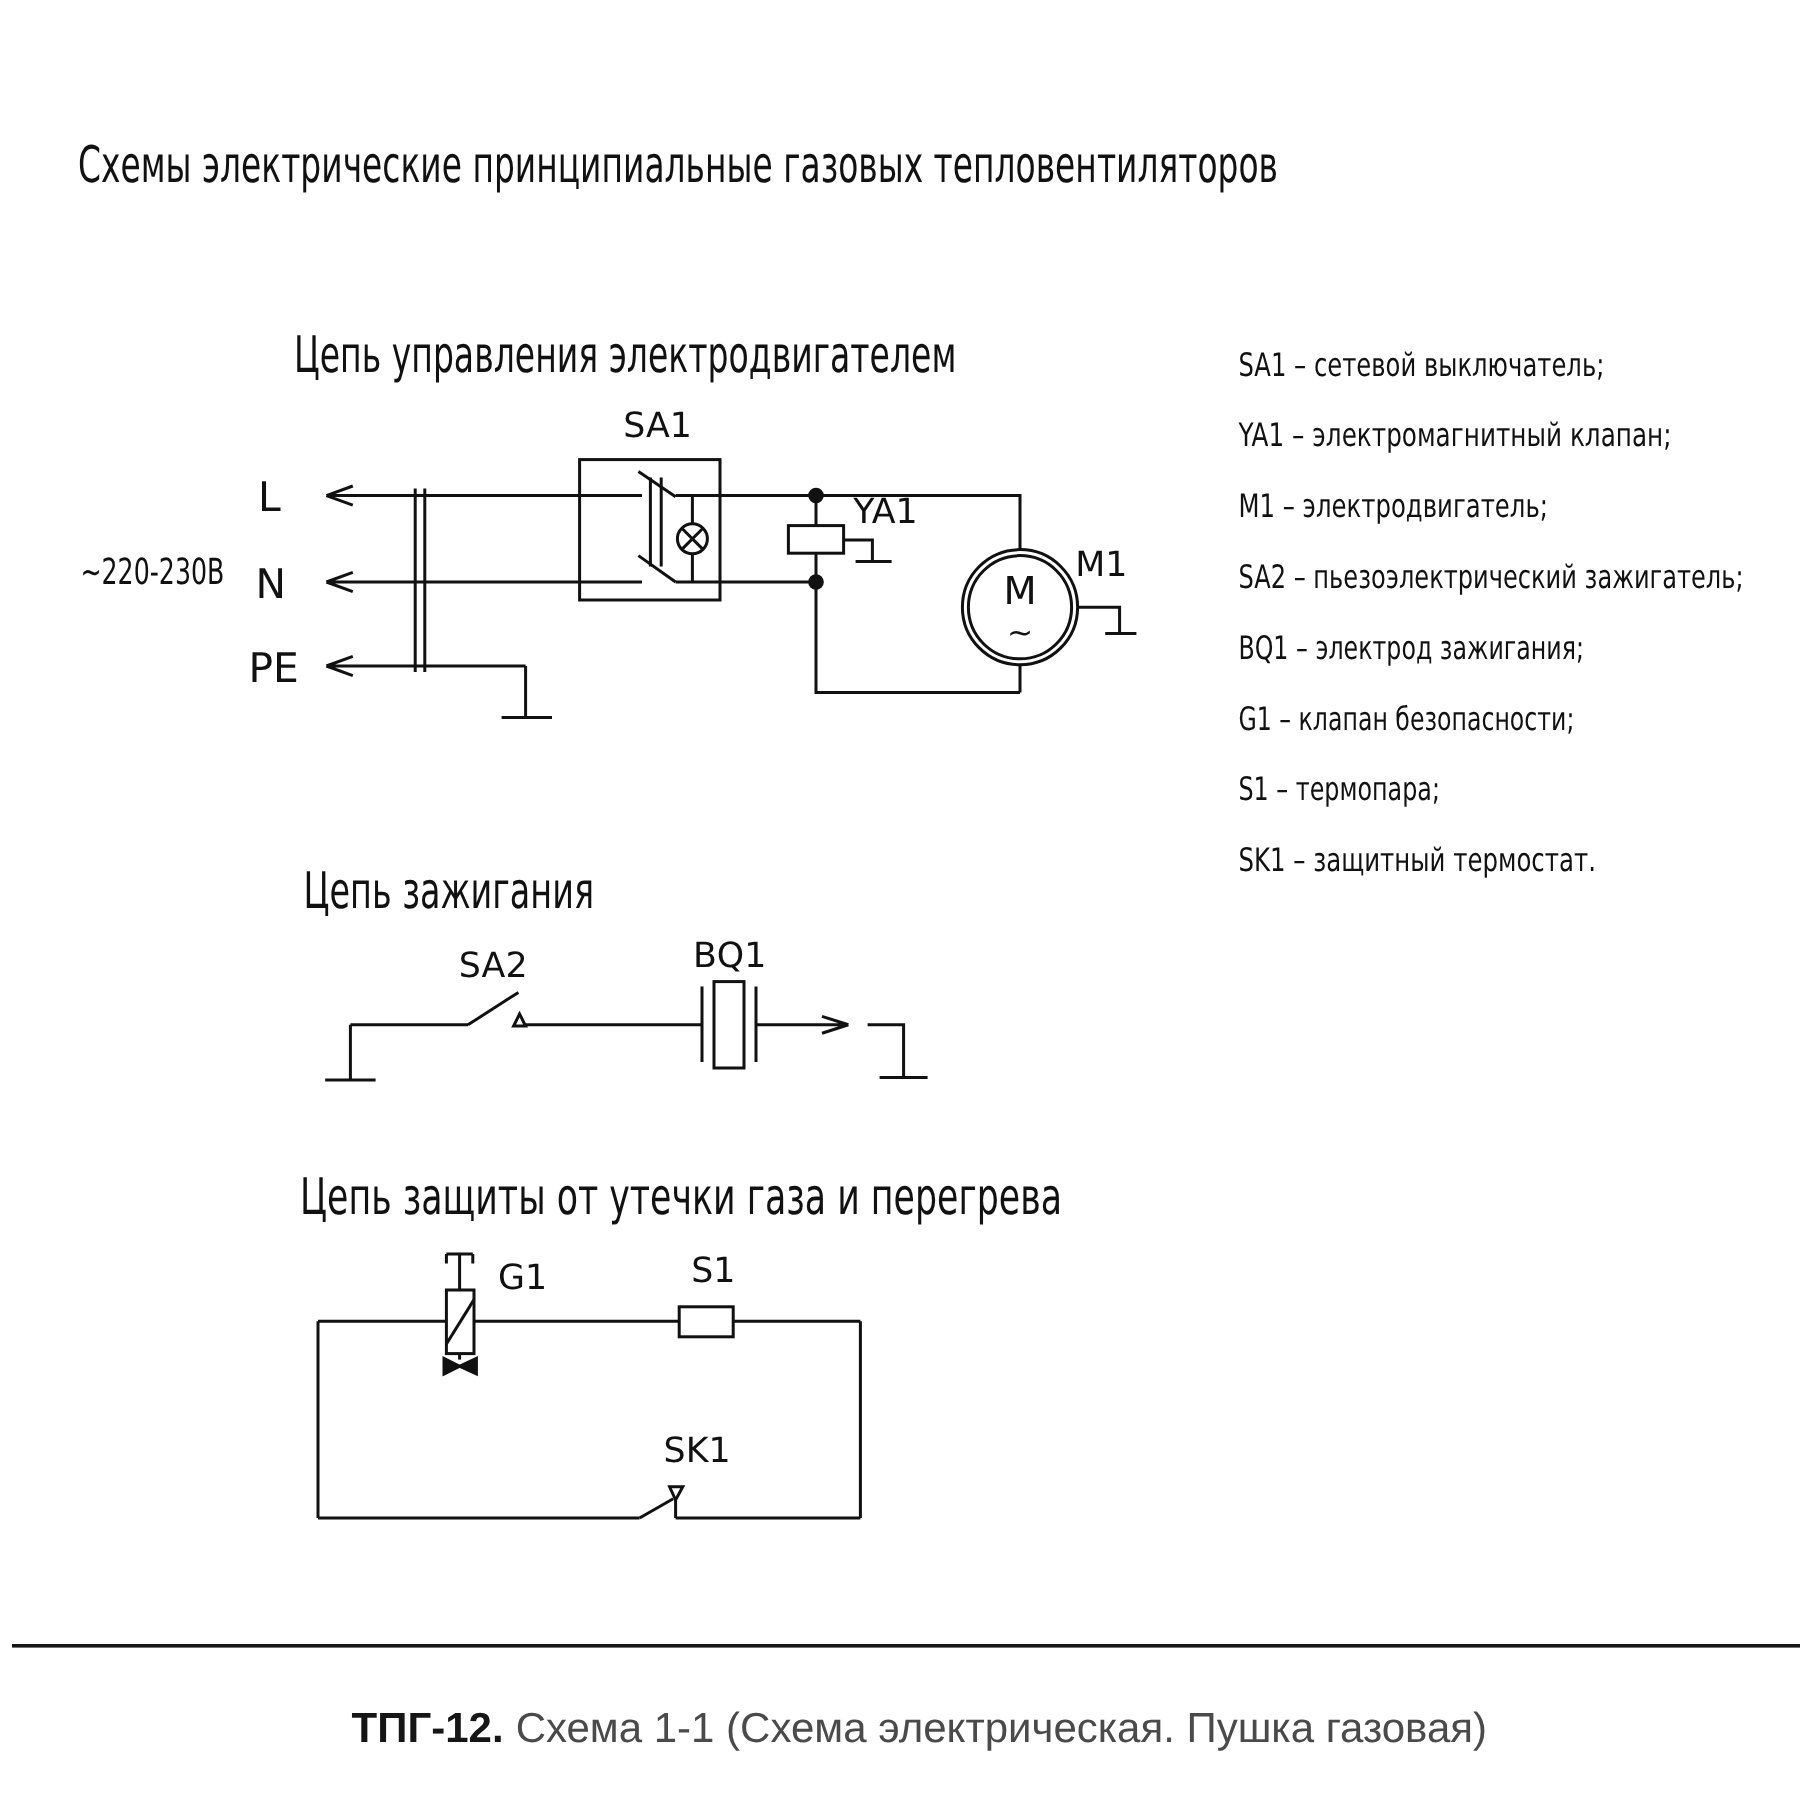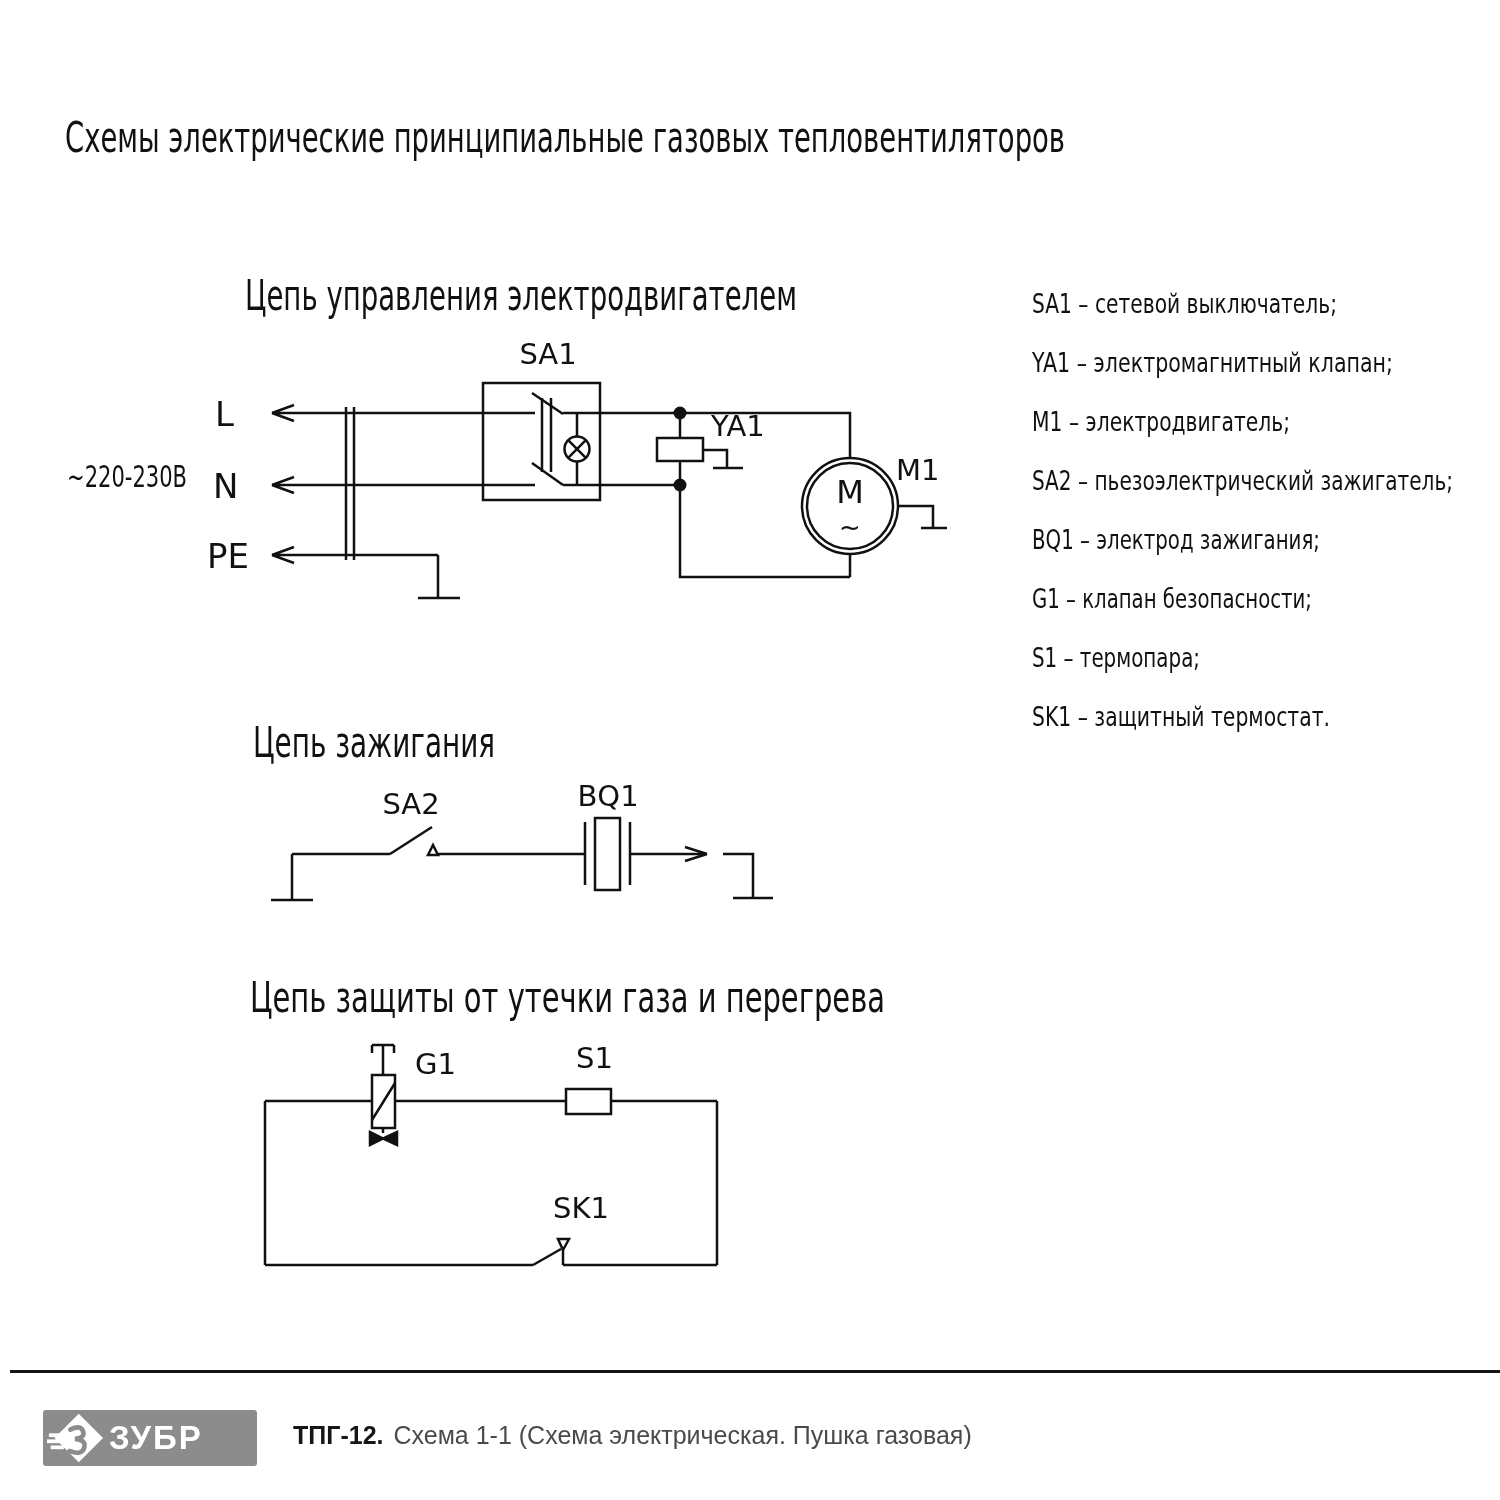--- a/index.html
+++ b/index.html
@@ -14,21 +14,21 @@
   .t-motor{font-size:32px;}
   .t-ac{font-size:26px;}
   .t-legend{font-size:27px;}
   .separator{position:absolute;left:0;top:1370px;width:1500px;height:3px;background:#161616;}
   .footer{position:absolute;left:0;top:1400px;width:1500px;height:100px;}
   .brand-plate{position:absolute;left:33px;top:10px;width:214px;height:56px;background:#8c8c8c;
                border-radius:3px;display:flex;align-items:center;}
   .brand-name{color:#ffffff;font-family:"Liberation Sans",sans-serif;font-weight:bold;
               font-size:33px;letter-spacing:2px;margin-left:2px;}
   .footer-text{position:absolute;left:283px;top:21px;white-space:nowrap;
-               font-family:"Liberation Sans",sans-serif;font-size:25px;text-align:right;}
+               font-family:"Liberation Sans",sans-serif;font-size:35px;text-align:right;}
   .model{font-weight:bold;color:#161616;margin-right:10px;}
   .desc{font-weight:normal;color:#4a4a4a;}
 </style>
 </head>
 <body>
 
 <div class="page">
 
 <svg width="1500" height="1372" viewBox="0 0 1500 1372" fill="none" stroke="none">
 
@@ -144,28 +144,18 @@
     <text class="t-legend" x="1022" y="549" textLength="288" lengthAdjust="spacingAndGlyphs">BQ1 – электрод зажигания;</text>
     <text class="t-legend" x="1022" y="608" textLength="280" lengthAdjust="spacingAndGlyphs">G1 – клапан безопасности;</text>
     <text class="t-legend" x="1022" y="667" textLength="168" lengthAdjust="spacingAndGlyphs">S1 – термопара;</text>
     <text class="t-legend" x="1022" y="726" textLength="298" lengthAdjust="spacingAndGlyphs">SK1 – защитный термостат.</text>
   </g>
 </svg>
 
 
 <div class="separator"></div>
 <div class="footer">
-  <div class="brand-plate">
-    <svg width="64" height="56" viewBox="0 0 64 60">
-      <rect x="4" y="25" width="16" height="4" fill="#ffffff"></rect>
-      <rect x="2" y="31.5" width="18" height="4" fill="#ffffff"></rect>
-      <rect x="6" y="38" width="14" height="4" fill="#ffffff"></rect>
-      <path d="M36 4 L62 30 L36 56 L10 30 Z" fill="#ffffff" stroke="none" stroke-linejoin="round"></path>
-      <path d="M27 21 q12 -6 14 3 q1 6 -9 7 q12 1 10 9 q-2 9 -16 4" fill="none" stroke="#8c8c8c" stroke-width="5" stroke-linecap="round"></path>
-    </svg>
-    <span class="brand-name">ЗУБР</span>
-  </div>
   <div class="footer-text">
     <span class="model">ТПГ-12.</span><span class="desc">Схема 1-1 (Схема электрическая. Пушка газовая)</span>
   </div>
 </div>
 
 </div>
 
 </body></html>

